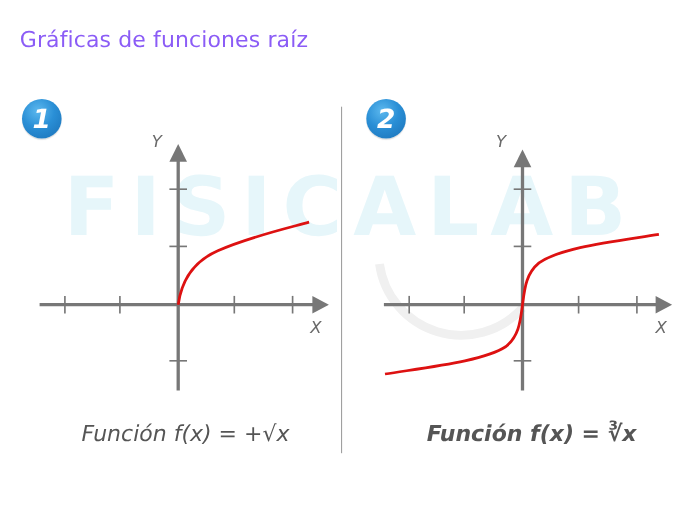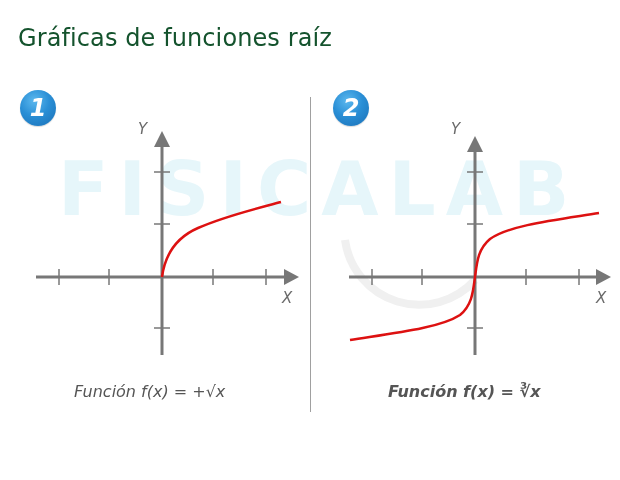--- a/index.html
+++ b/index.html
@@ -1,25 +1,25 @@
 <!DOCTYPE html>
 <html><head>
 <meta charset="utf-8">
 <style>
   html, body { margin: 0; padding: 0; background: #ffffff; }
   body { width: 620px; height: 480px; position: relative; overflow: hidden; font-family: "DejaVu Sans", sans-serif; }
-  .title { position: absolute; left: 18px; top: 24px; font-size: 24px; color: #14532d; letter-spacing: 0.1px; font-family: "DejaVu Sans", sans-serif; }
+  .title { position: absolute; left: 18px; top: 24px; font-size: 20px; color: #8b5cf6; letter-spacing: 0.1px; font-family: "DejaVu Sans", sans-serif; }
   .badge { position: absolute; width: 36px; height: 36px; border-radius: 50%;
     background: radial-gradient(circle at 40% 30%, #5cb8ee 0%, #2a8fd6 45%, #1a6fb5 100%);
     color: #fff; font-style: italic; font-weight: bold; font-size: 24px; line-height: 36px; text-align: center;
     font-family: "DejaVu Sans", sans-serif; box-shadow: 0 1px 1px rgba(0,0,0,0.15); }
   .divider { position: absolute; left: 310px; top: 97px; width: 1px; height: 315px; background: #a0a0a0; }
   svg.plots { position: absolute; left: 0; top: 0; }
   .watermark { position: absolute; left: 58px; top: 146px; font-size: 74px; font-weight: bold; letter-spacing: 10px; color: #e6f6fa; font-family: "DejaVu Sans", sans-serif; white-space: nowrap; }
-  .caption { position: absolute; top: 382px; font-style: italic; font-size: 16px; color: #555; font-family: "DejaVu Sans", sans-serif; white-space: nowrap; }
+  .caption { position: absolute; top: 382px; font-style: italic; font-size: 20px; color: #555; font-family: "DejaVu Sans", sans-serif; white-space: nowrap; }
   .axis-label { font-style: italic; font-size: 15px; fill: #6a6a6a; font-family: "DejaVu Sans", sans-serif; }
 </style>
 </head>
 <body>
 
 <div class="title">Gráficas de funciones raíz</div>
 
 <div class="watermark">FISICALAB</div>
 
 <div class="badge" style="left:20px; top:90px;">1</div>

